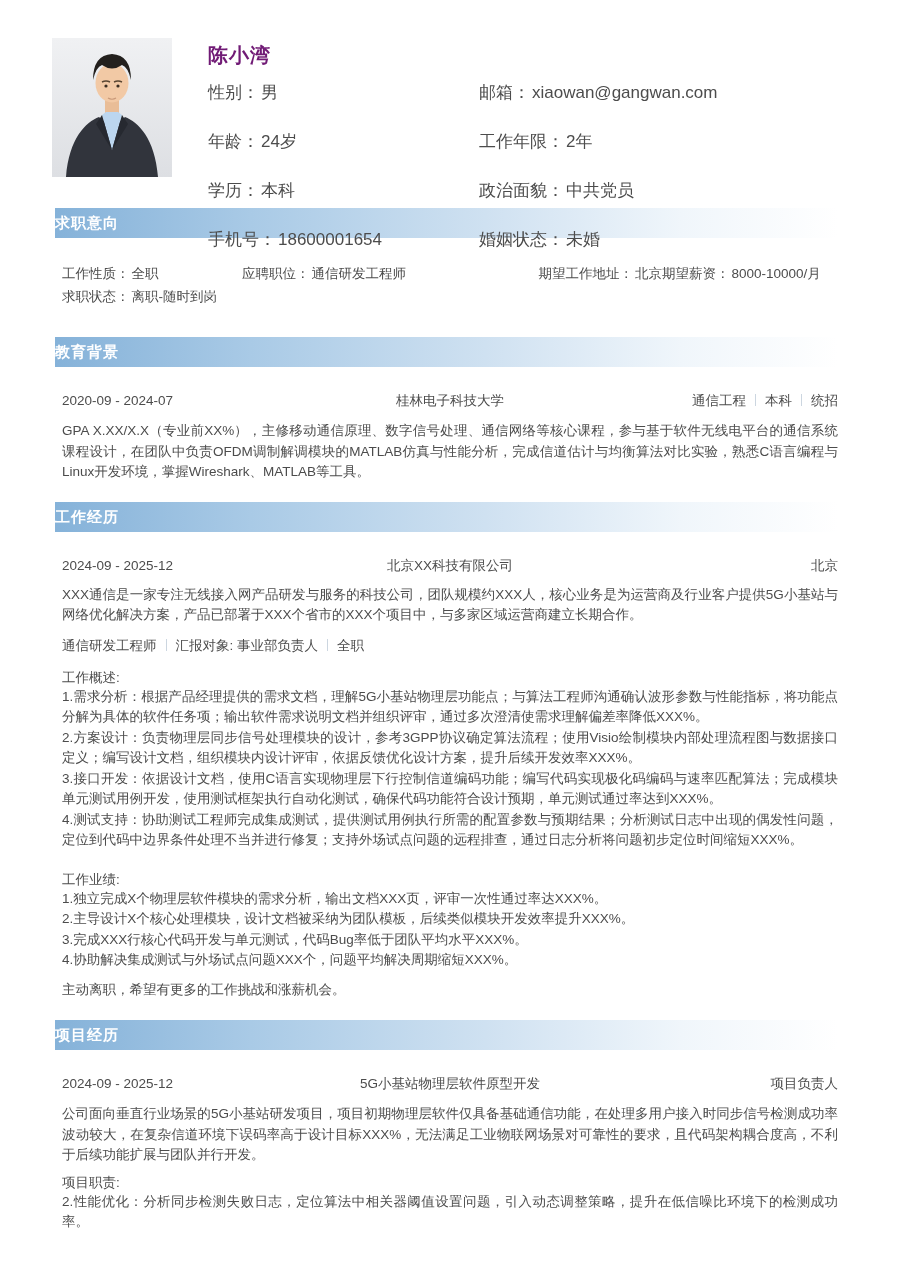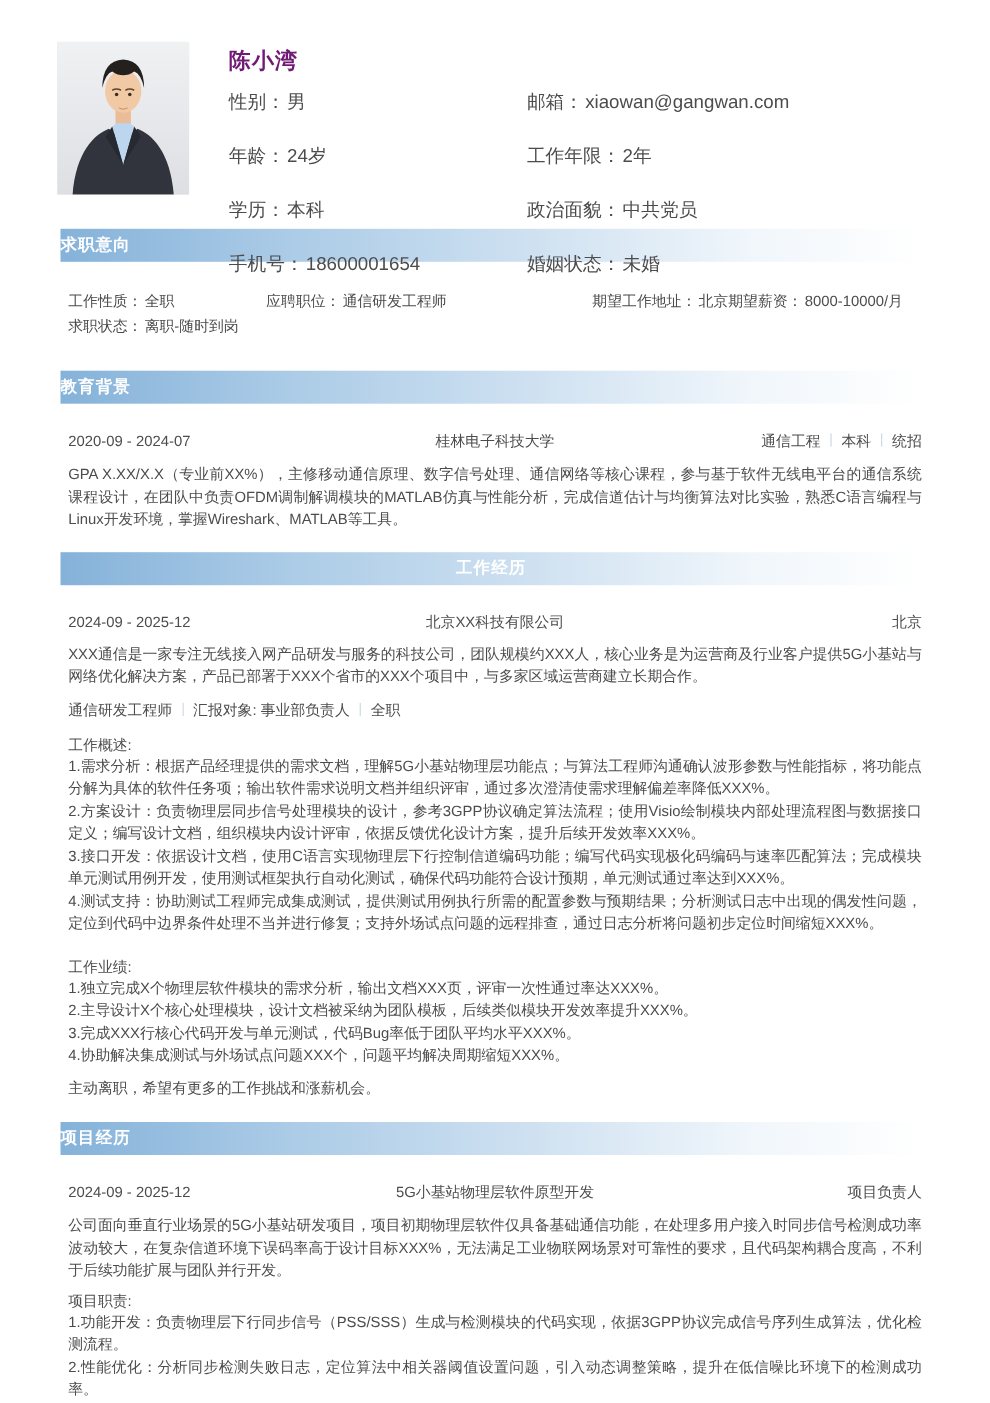--- a/index.html
+++ b/index.html
@@ -19,21 +19,21 @@
   .info-grid { display:grid; grid-template-columns:239px 1fr; row-gap:9px; font-size:17px;gap:32px; }
   .field { line-height:17px; white-space:nowrap; }
   .flabel { margin-right:2px; }
   
   .section-header {
     margin:0 62px 0 55px; height:30px; line-height:30px; 
     background:linear-gradient(90deg,#85b2d9 0%,#a9cae6 25%,#cfe1f1 55%,#f0f6fb 80%,#ffffff 100%);
     color:#ffffff; font-size:15px; font-weight:bold; letter-spacing:1px;
   }
   .h-edu  { margin-top:32px; }
-  .h-work { margin-top:19px;text-align:center; }
+  .h-work { margin-top:19px; }
   .h-proj { margin-top:20px; }
   .section-body { margin:0 62px; font-size:13.5px; }
   
   .intent-row { display:flex; margin-top:27px; line-height:17px; white-space:nowrap; }
   .ip1 { width:180px; } .ip2 { width:219px; } .ip3 { width:201px;text-align:right; } .ip4 { flex:1; }
   .intent-row2 { margin-top:6px; line-height:17px; }
   
   .meta-row { display:flex; margin-top:25px; line-height:18px; align-items:baseline;justify-content:space-between; }
   .meta-left { flex:1; } .meta-center { flex:0 1 auto; text-align:center; } .meta-right { flex:1; text-align:right; }
   .divider {
@@ -148,18 +148,17 @@
   <div class="section-header h-proj"><span>项目经历</span></div>
   <div class="section-body">
     <div class="meta-row">
       <span class="meta-left">2024-09 - 2025-12</span>
       <span class="meta-center">5G小基站物理层软件原型开发</span>
       <span class="meta-right">项目负责人</span>
     </div>
     <p class="para">公司面向垂直行业场景的5G小基站研发项目，项目初期物理层软件仅具备基础通信功能，在处理多用户接入时同步信号检测成功率波动较大，在复杂信道环境下误码率高于设计目标XXX%，无法满足工业物联网场景对可靠性的要求，且代码架构耦合度高，不利于后续功能扩展与团队并行开发。</p>
     <div class="block block-duty">
       <div class="block-label">项目职责:</div>
-      <p>1.功能开发：负责物理层下行同步信号（PSS/SSS）生成与检测模块的代码实现，依据3GPP协议完成信号序列生成算法，优化检测流程。</p>
       <p>2.性能优化：分析同步检测失败日志，定位算法中相关器阈值设置问题，引入动态调整策略，提升在低信噪比环境下的检测成功率。</p>
     </div>
   </div>
 
 </div>
 
 </body></html>

